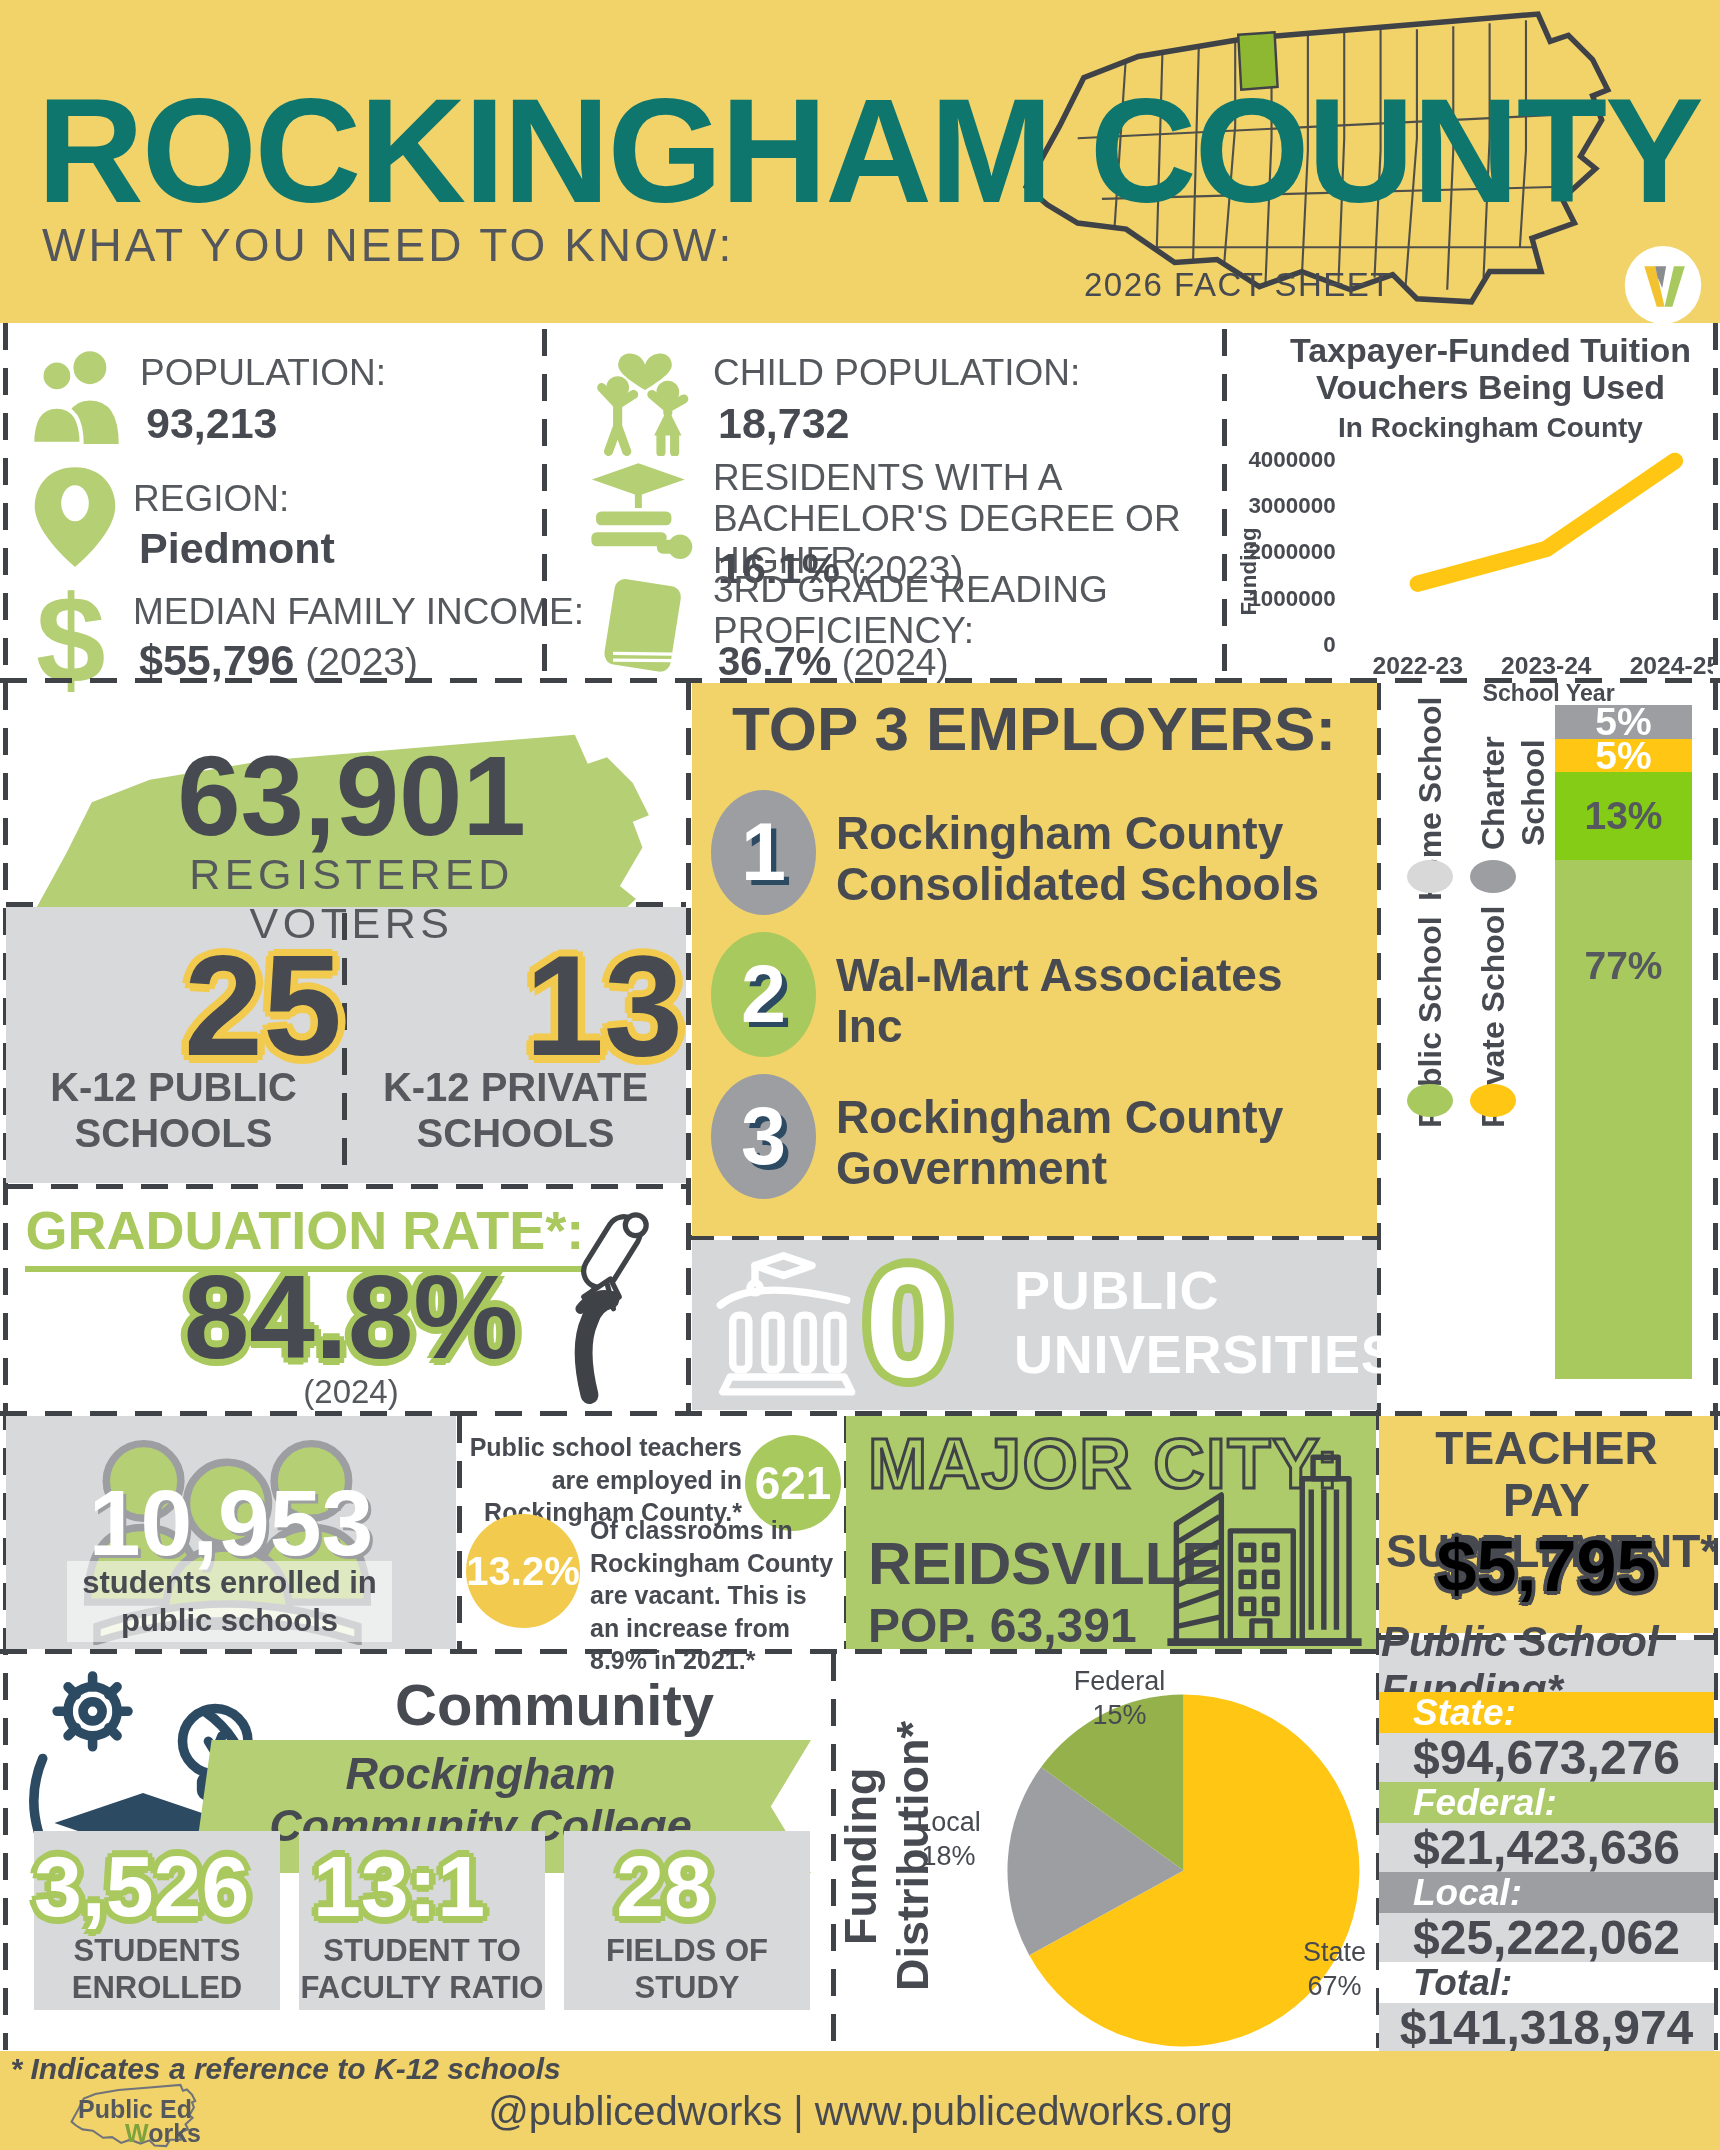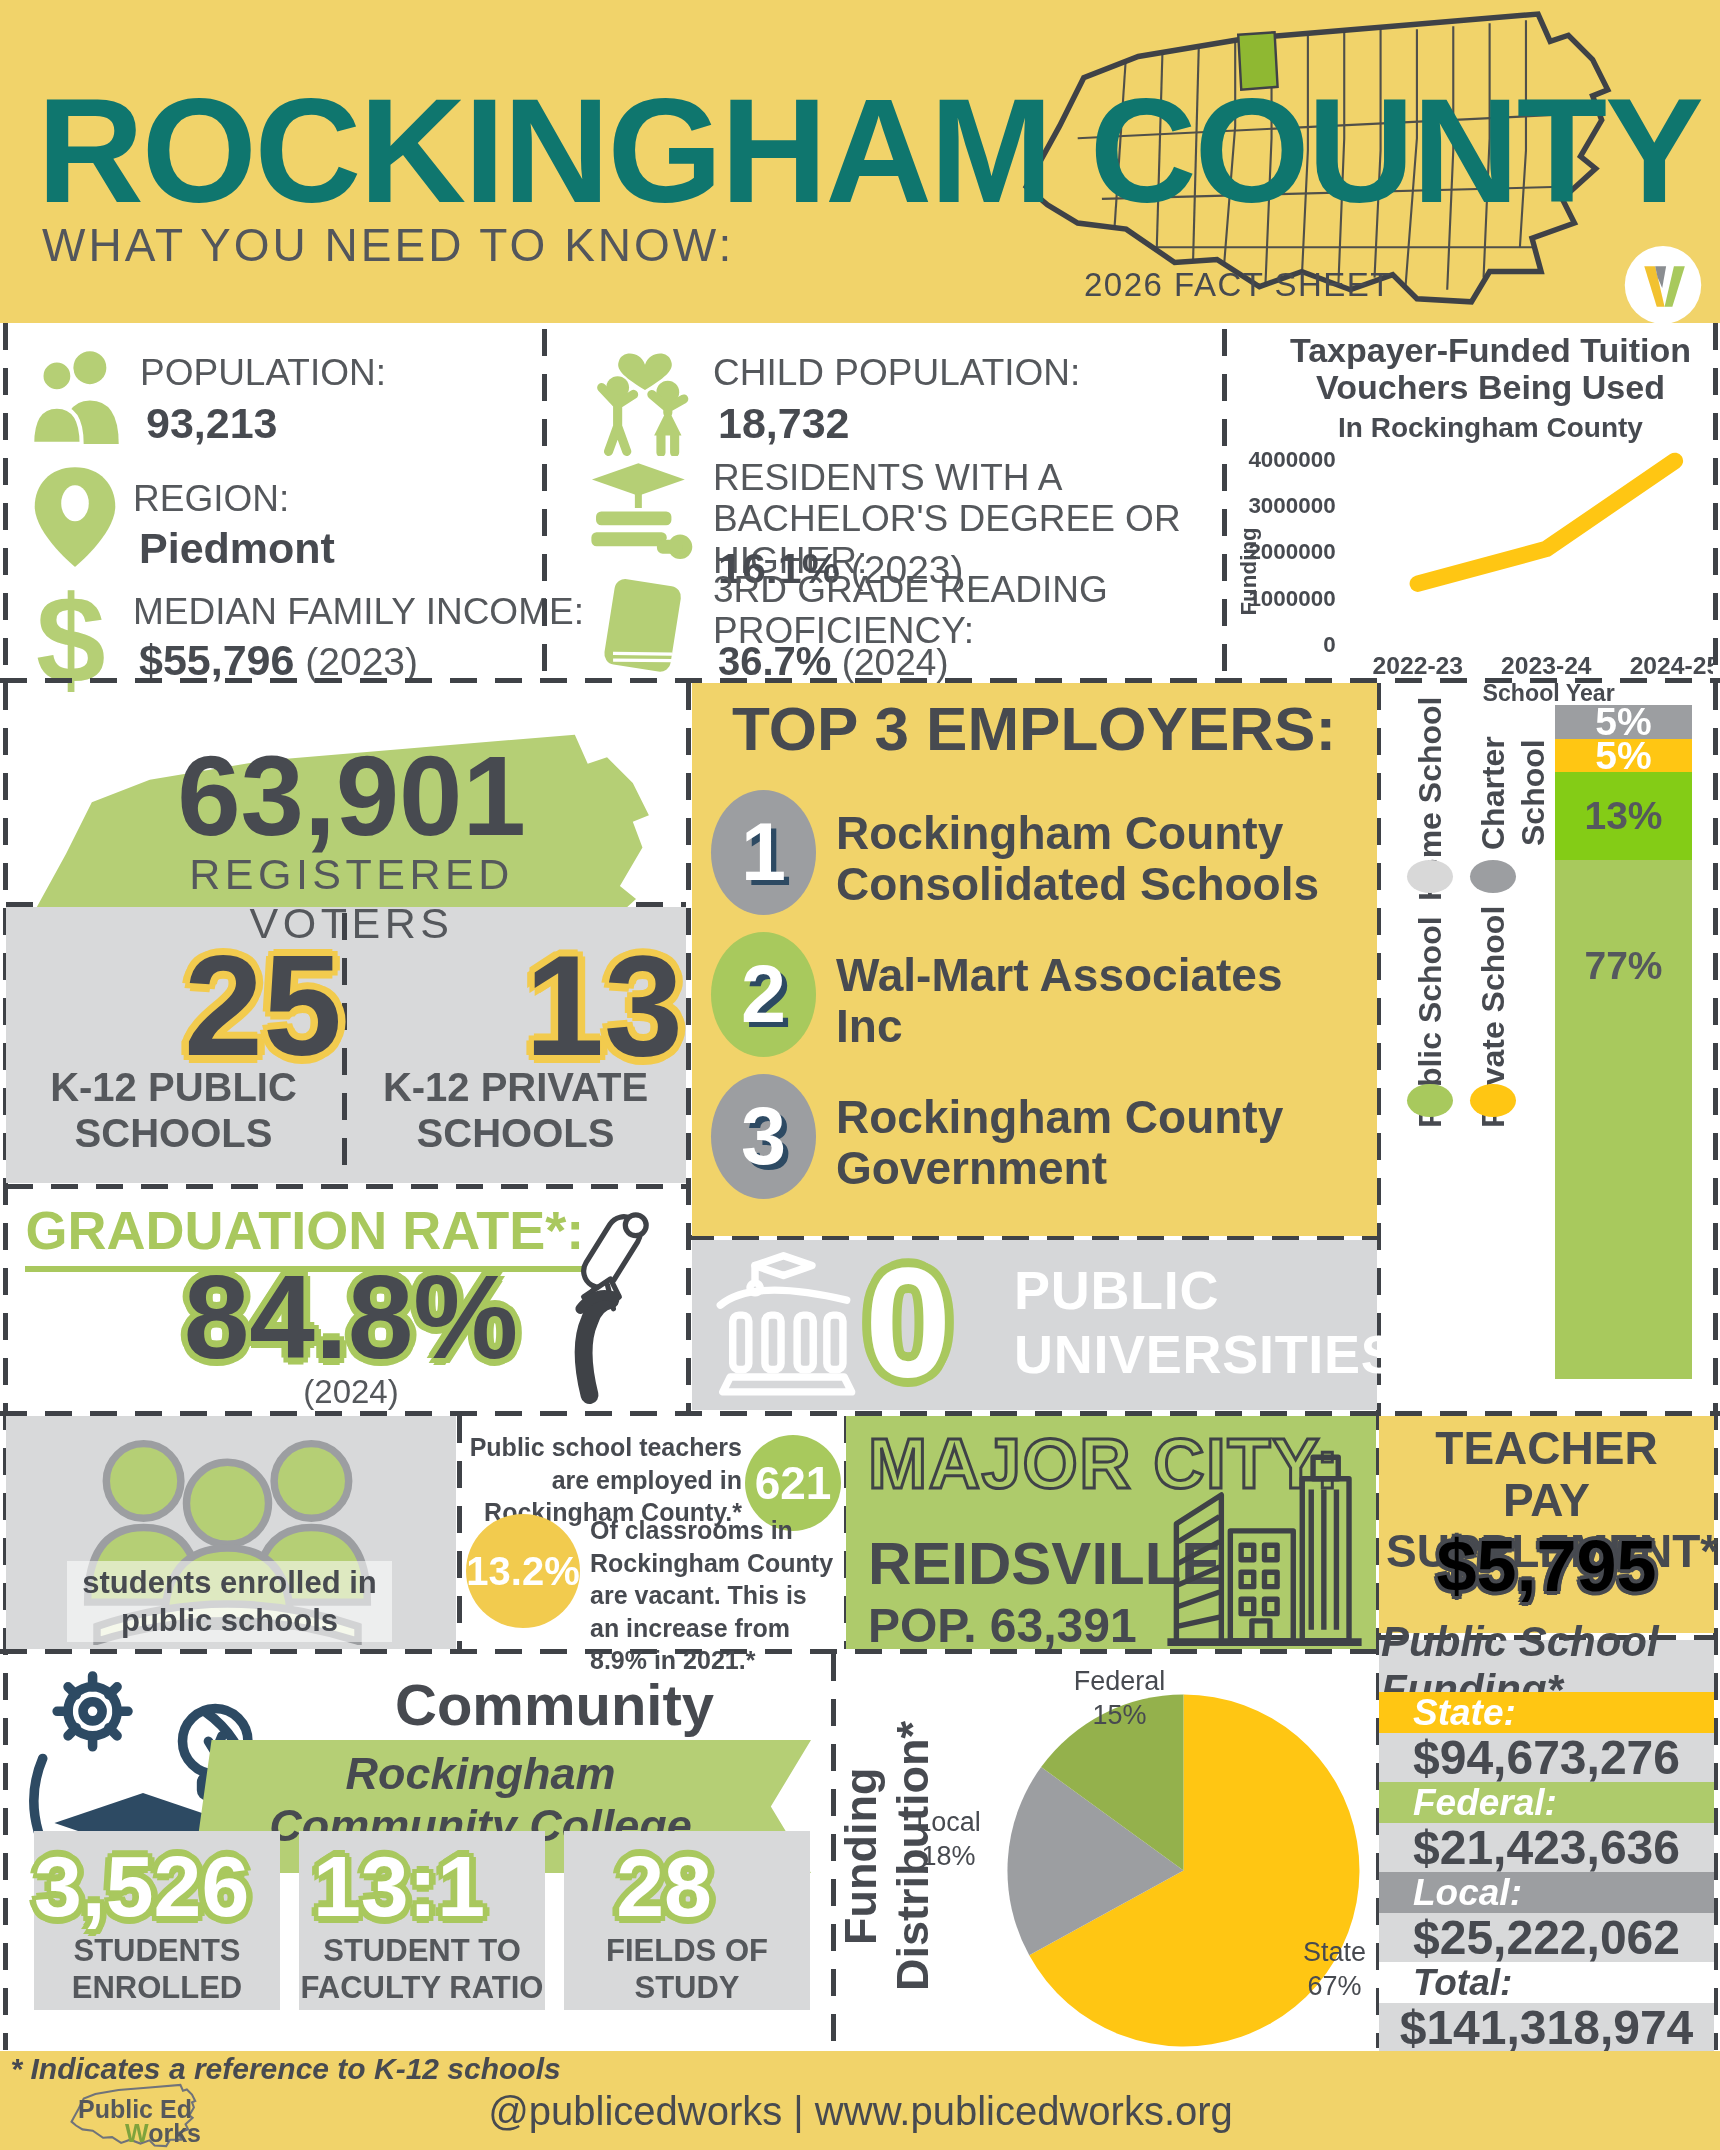--- a/index.html
+++ b/index.html
@@ -325,20 +325,21 @@
     <g stroke="#9C9EA1" stroke-width="4" fill="#B5CF75">
       <circle cx="55" cy="30" r="20"></circle>
         <circle cx="145" cy="30" r="20"></circle>
       <path d="M25 95 Q25 55 55 55 Q85 55 85 95 Z"></path>
         <path d="M115 95 Q115 55 145 55 Q175 55 175 95 Z"></path>
       <circle cx="100" cy="42" r="22"></circle>
       <path d="M66 108 Q66 66 100 66 Q134 66 134 108 Z"></path>
       <path d="M30 108 Q100 84 170 108 L170 116 Q100 94 30 116 Z" fill="#E8F0D2"></path>
     </g>
   </svg>
+  <div class="abs b ctr" id="students-value">10,953</div>
   <div class="abs" id="teach-text1">Public school teachers are employed in Rockingham County.*</div>
 
   <div class="abs" id="students-strip">
     <div>students enrolled in public schools</div>
   </div>
   <div class="abs" id="circle621">621</div>
   <div class="abs" id="circle132">13.2%</div>
   <div class="abs" id="teach-text2">Of classrooms in Rockingham County are vacant. This is an increase from 8.9% in 2021.*</div>
 
   <div class="abs bg-green" style="left:846px;top:1416px;width:530px;height:233px;"></div>

